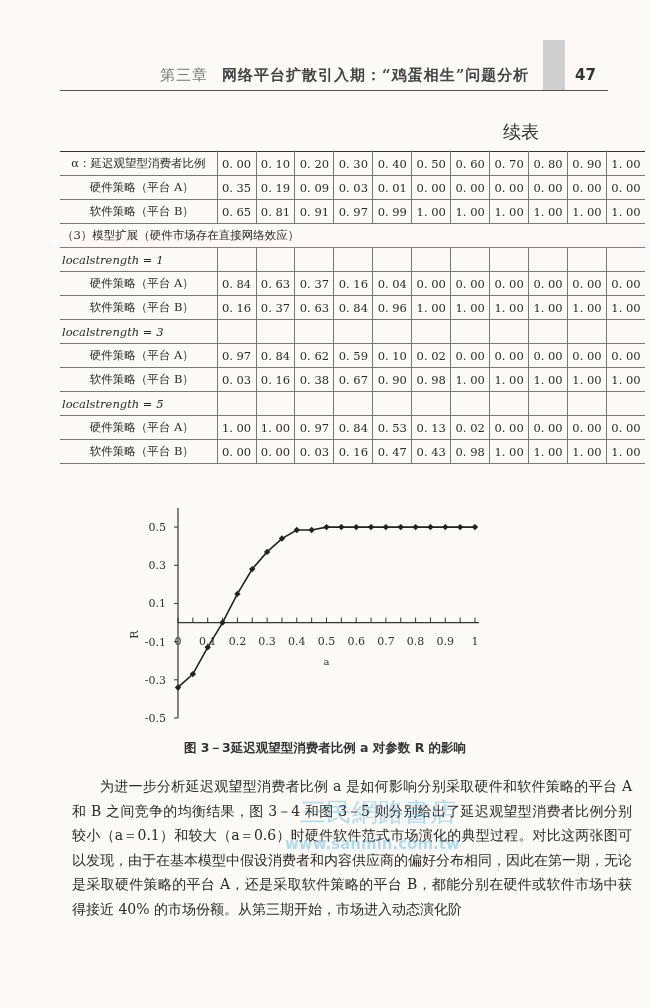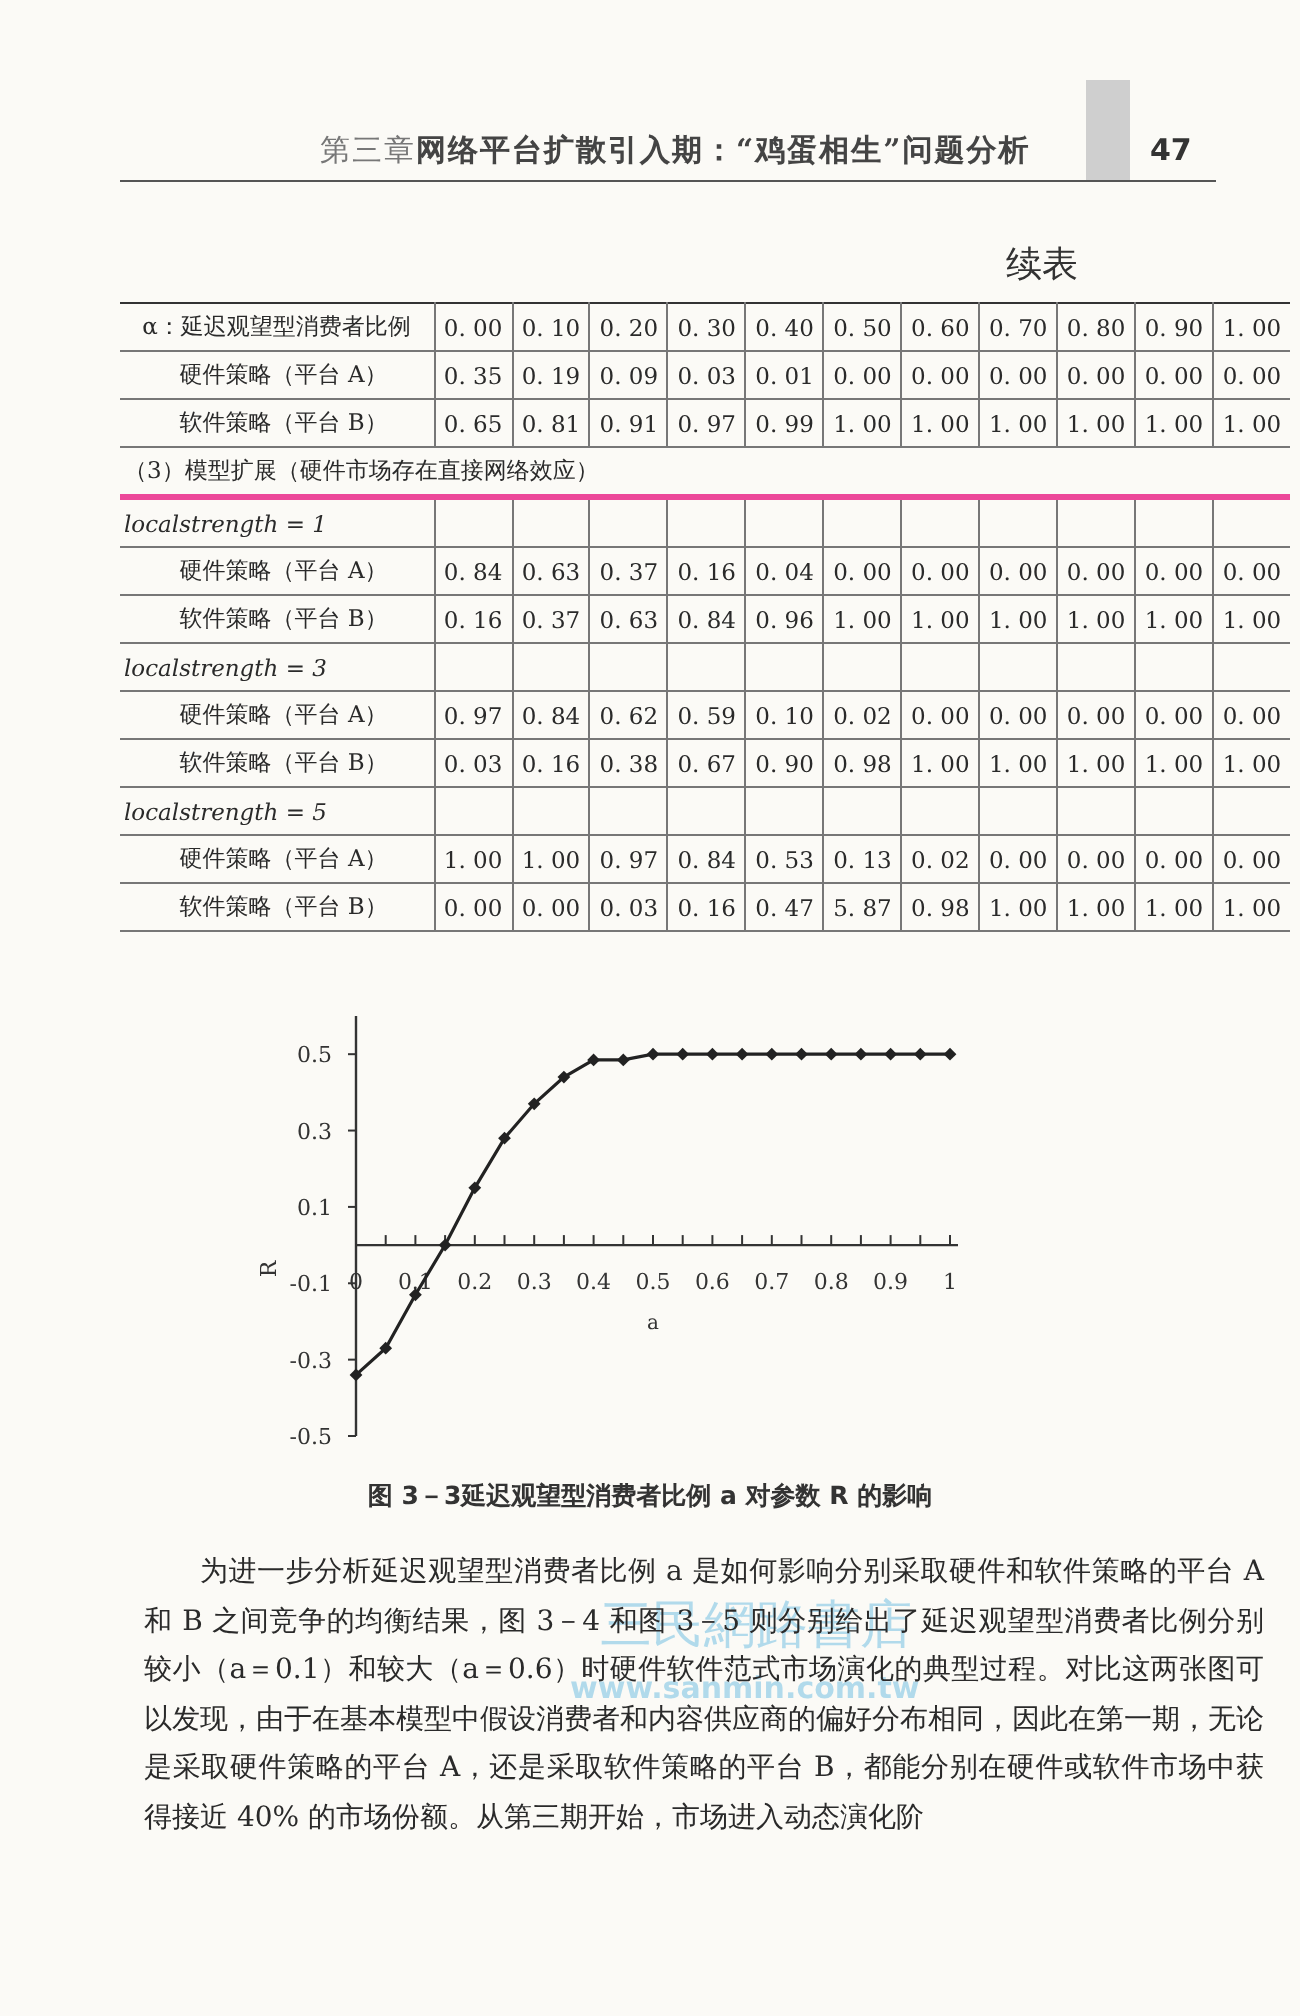--- a/index.html
+++ b/index.html
@@ -11,21 +11,21 @@
     position: relative;
   }
   .header {
     position: absolute; left: 60px; top: 62px; width: 548px; height: 28px;
     border-bottom: 1.5px solid #555;
   }
   .header .chapter {
     position: absolute; left: 100px; top: 4px;
     font-size: 15px; font-weight: bold; color: #444; letter-spacing: 1px;
   }
-  .header .chapter .num { color: #777; font-weight: normal; }
+  .header .chapter .num { color: #777; font-weight: normal; margin-right: 14px; }
   .header .tab {
     position: absolute; left: 483px; top: -22px; width: 22px; height: 50px;
     background: #cfcfcf;
   }
   .page-num {
     position: absolute; left: 575px; top: 66px; font-family: "DejaVu Sans", sans-serif;
     font-size: 15px; font-weight: bold; color: #333;
   }
   .cont-label {
     position: absolute; left: 503px; top: 120px; font-size: 18px; color: #333;
@@ -35,21 +35,21 @@
     border-collapse: collapse; font-size: 11.5px;
     border-top: 1.5px solid #333; border-bottom: 1.5px solid #333;
   }
   table.data td {
     border-bottom: 1px solid #777; height: 23px; padding: 0 3px;
     text-align: center; white-space: nowrap;
   }
   table.data td.num { border-left: 1px solid #777; width: 33px; font-family: "DejaVu Serif", serif; }
   table.data td.label { text-align: center; padding-left: 10px; width: 150px; }
   table.data td.label.first { padding-left: 3px; }
-  table.data tr.section td { border-bottom: 3px solid #ec4899; }
+  table.data tr.section td { border-bottom: 1px solid #ec4899; }
   table.data tr.section td.sect-label { text-align: left; padding-left: 2px; border-left: none; }
   table.data td.ital { font-style: italic; text-align: left; padding-left: 2px; }
   .chart-wrap { position: absolute; left: 130px; top: 500px; width: 380px; height: 230px; }
   .caption {
     position: absolute; left: 0; width: 650px; top: 740px; text-align: center;
     font-family: "DejaVu Sans", sans-serif; font-size: 12.5px; font-weight: bold; color: #333;
   }
   .caption .fig { margin-right: 0; }
   .body-text {
     position: absolute; left: 72px; top: 774px; width: 560px;
@@ -235,21 +235,21 @@
         <td class="num">0. 00</td>
         <td class="num">0. 00</td>
       </tr>
       <tr>
         <td class="label ">软件策略（平台 B）</td>
         <td class="num">0. 00</td>
         <td class="num">0. 00</td>
         <td class="num">0. 03</td>
         <td class="num">0. 16</td>
         <td class="num">0. 47</td>
-        <td class="num">5. 87</td>
+        <td class="num">0. 43</td>
         <td class="num">0. 98</td>
         <td class="num">1. 00</td>
         <td class="num">1. 00</td>
         <td class="num">1. 00</td>
         <td class="num">1. 00</td>
       </tr>
     </tbody>
 </table>
 
 <div class="chart-wrap">

